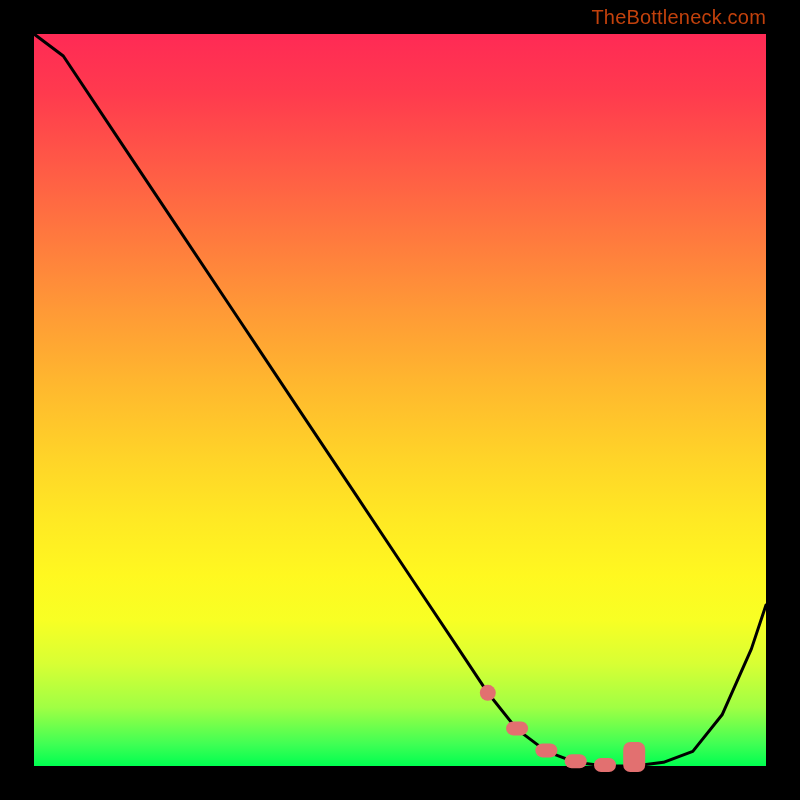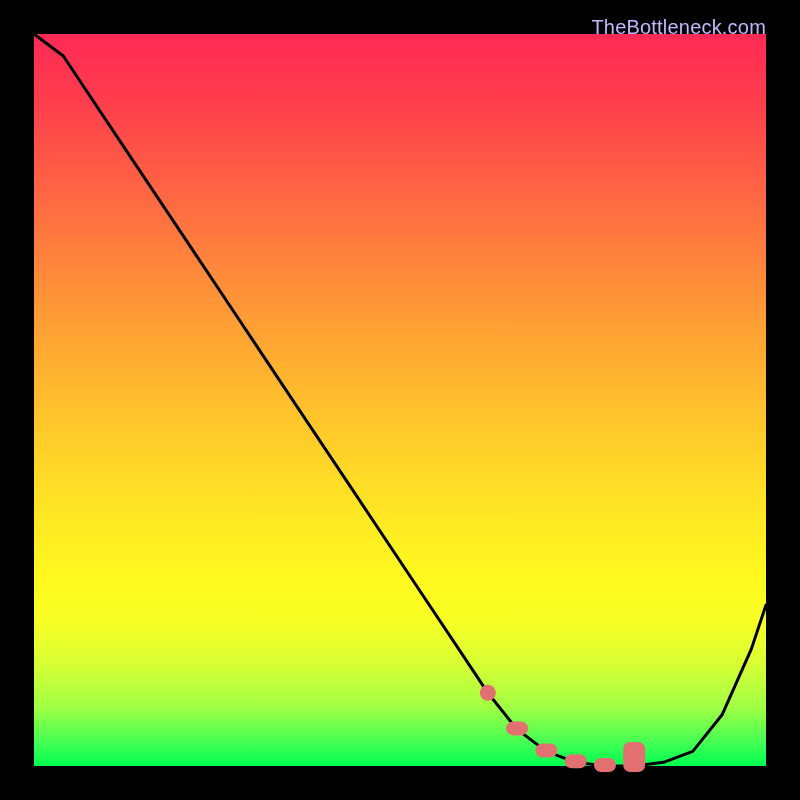--- a/index.html
+++ b/index.html
@@ -36,23 +36,23 @@
       #ffe824 66%,
       #fff820 74%,
       #f8ff24 80%,
       #d8ff34 86%,
       #a0ff44 92%,
       #40ff54 97%,
       #00ff50 100%);
   }
   .attribution {
     position: absolute;
-    top: 16px;
+    top: 6px;
     right: 34px;
-    color: #c4b5fd;
+    color: #c2410c;
     font-size: 20px;
     font-weight: 500;
     letter-spacing: 0.2px;
   }
   svg.curve {
     position: absolute;
     left: 0;
     top: 0;
     width: 800px;
     height: 800px;

